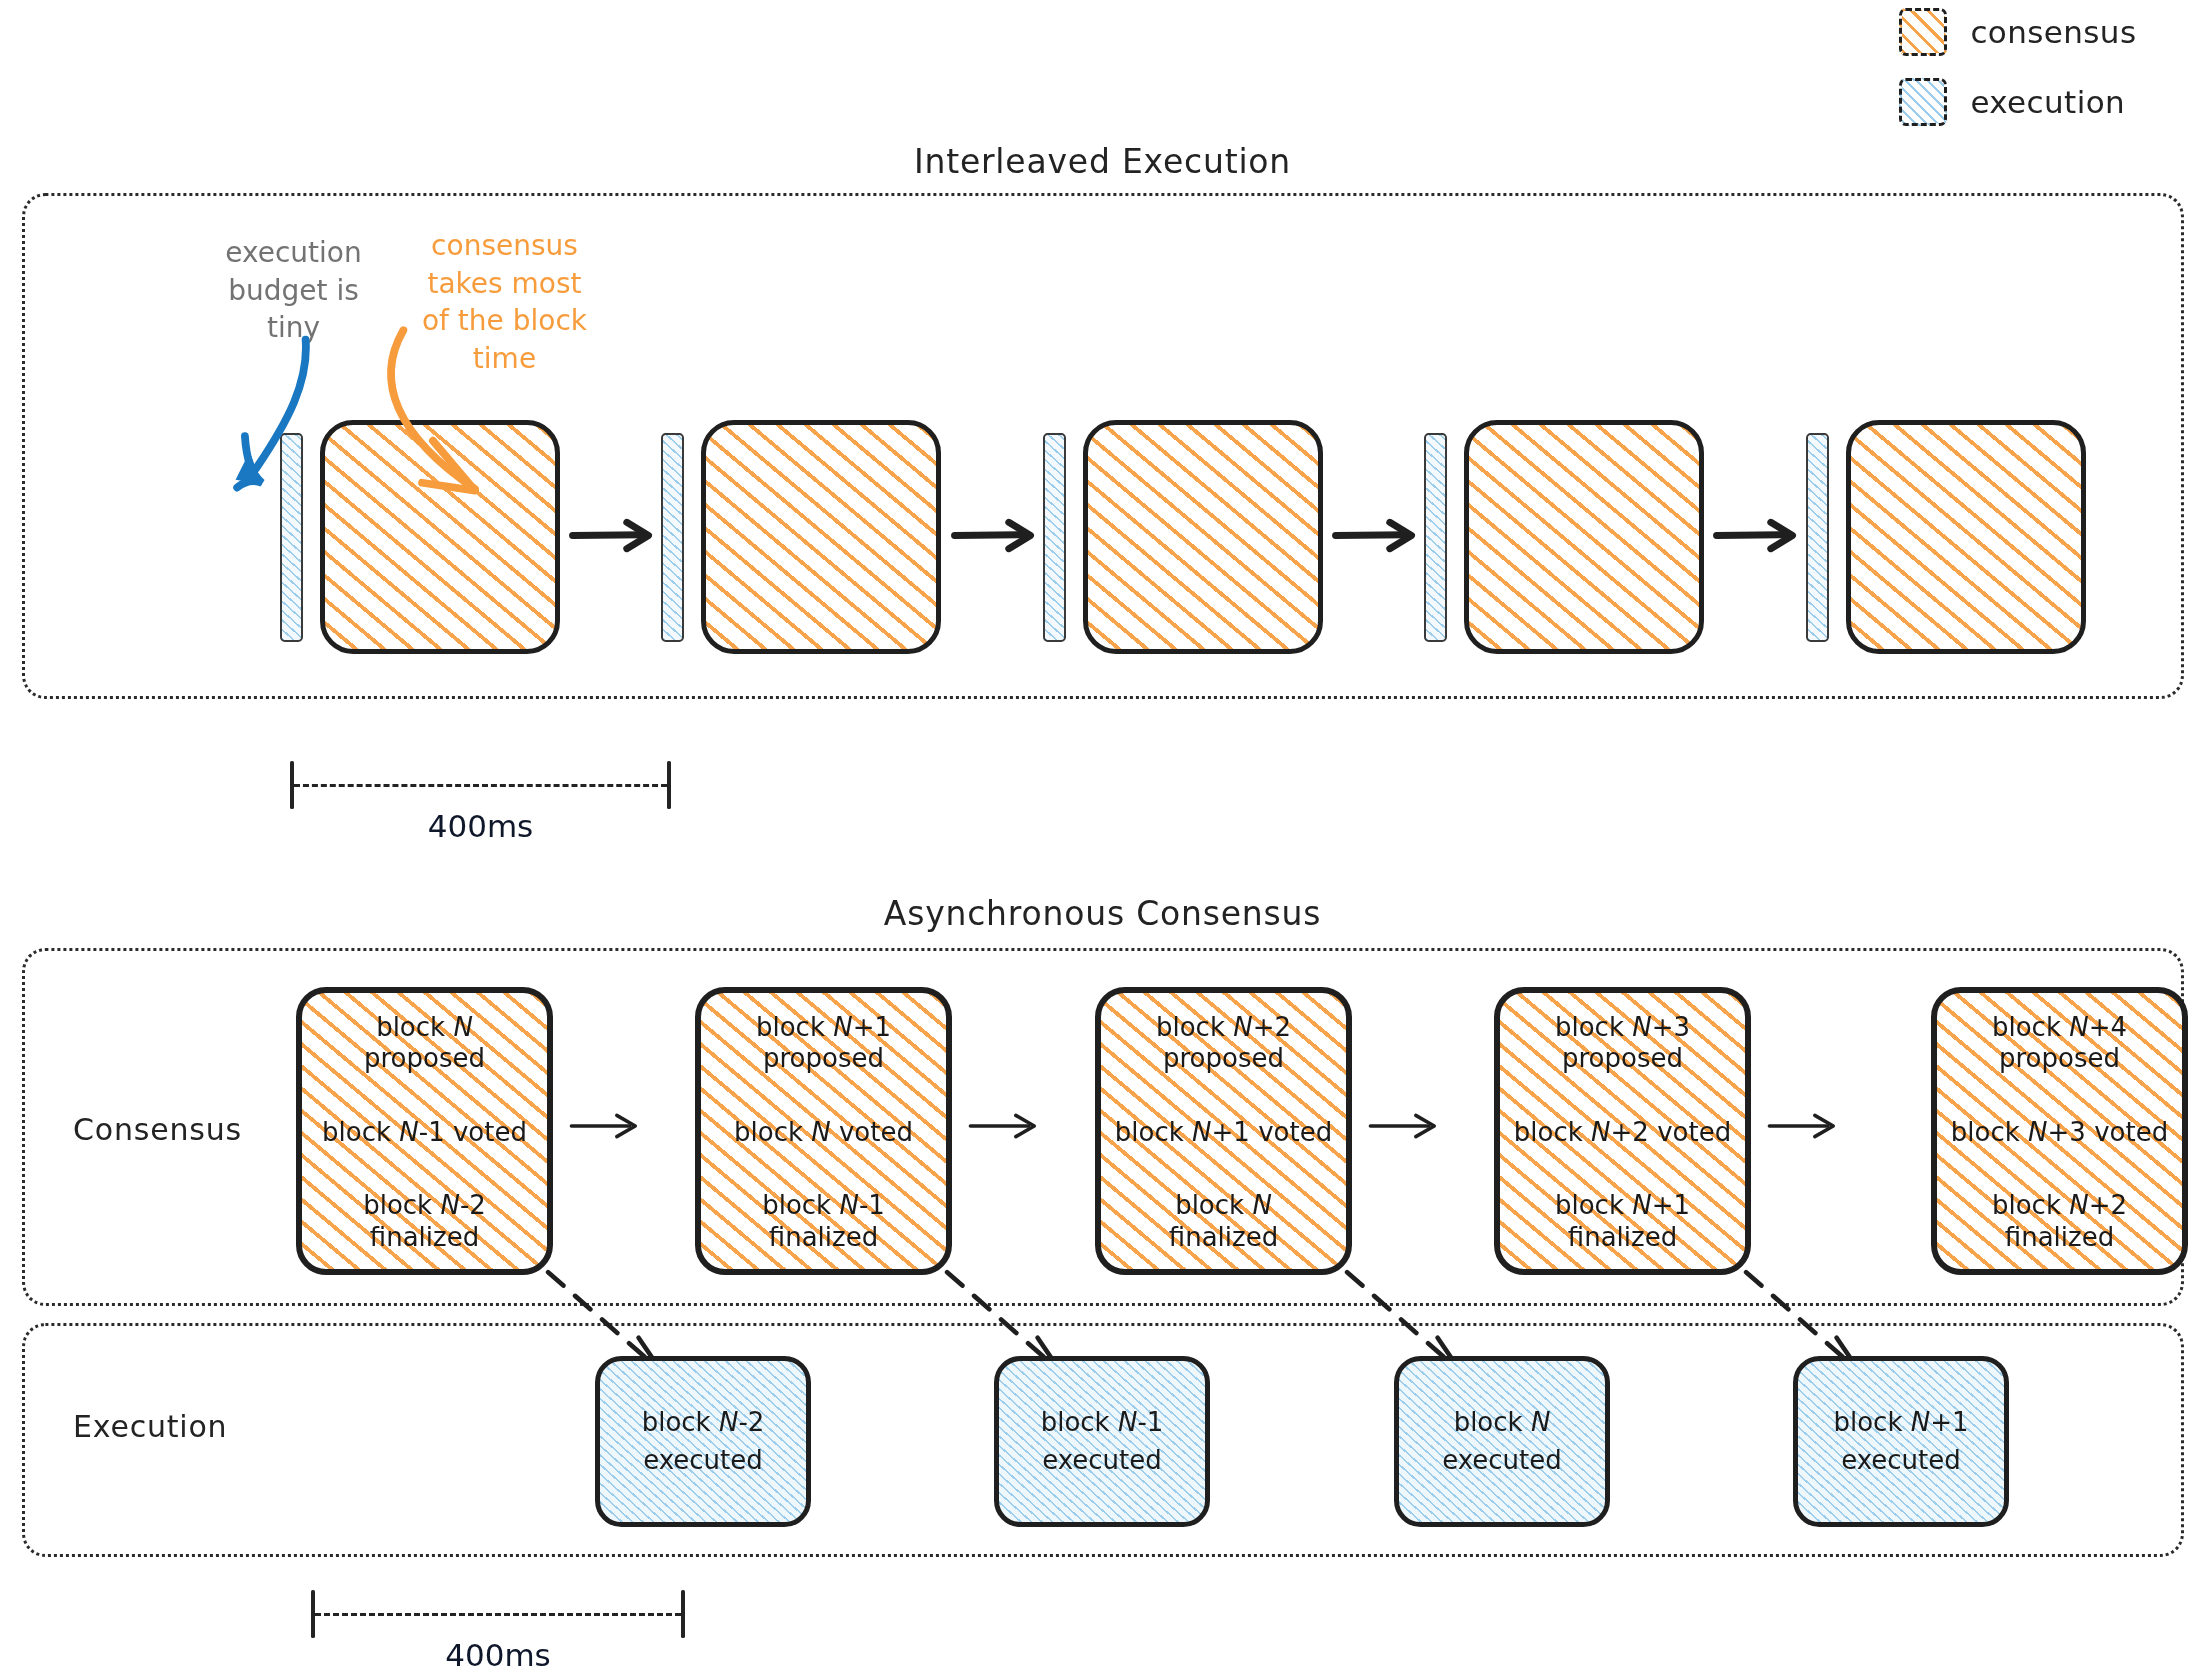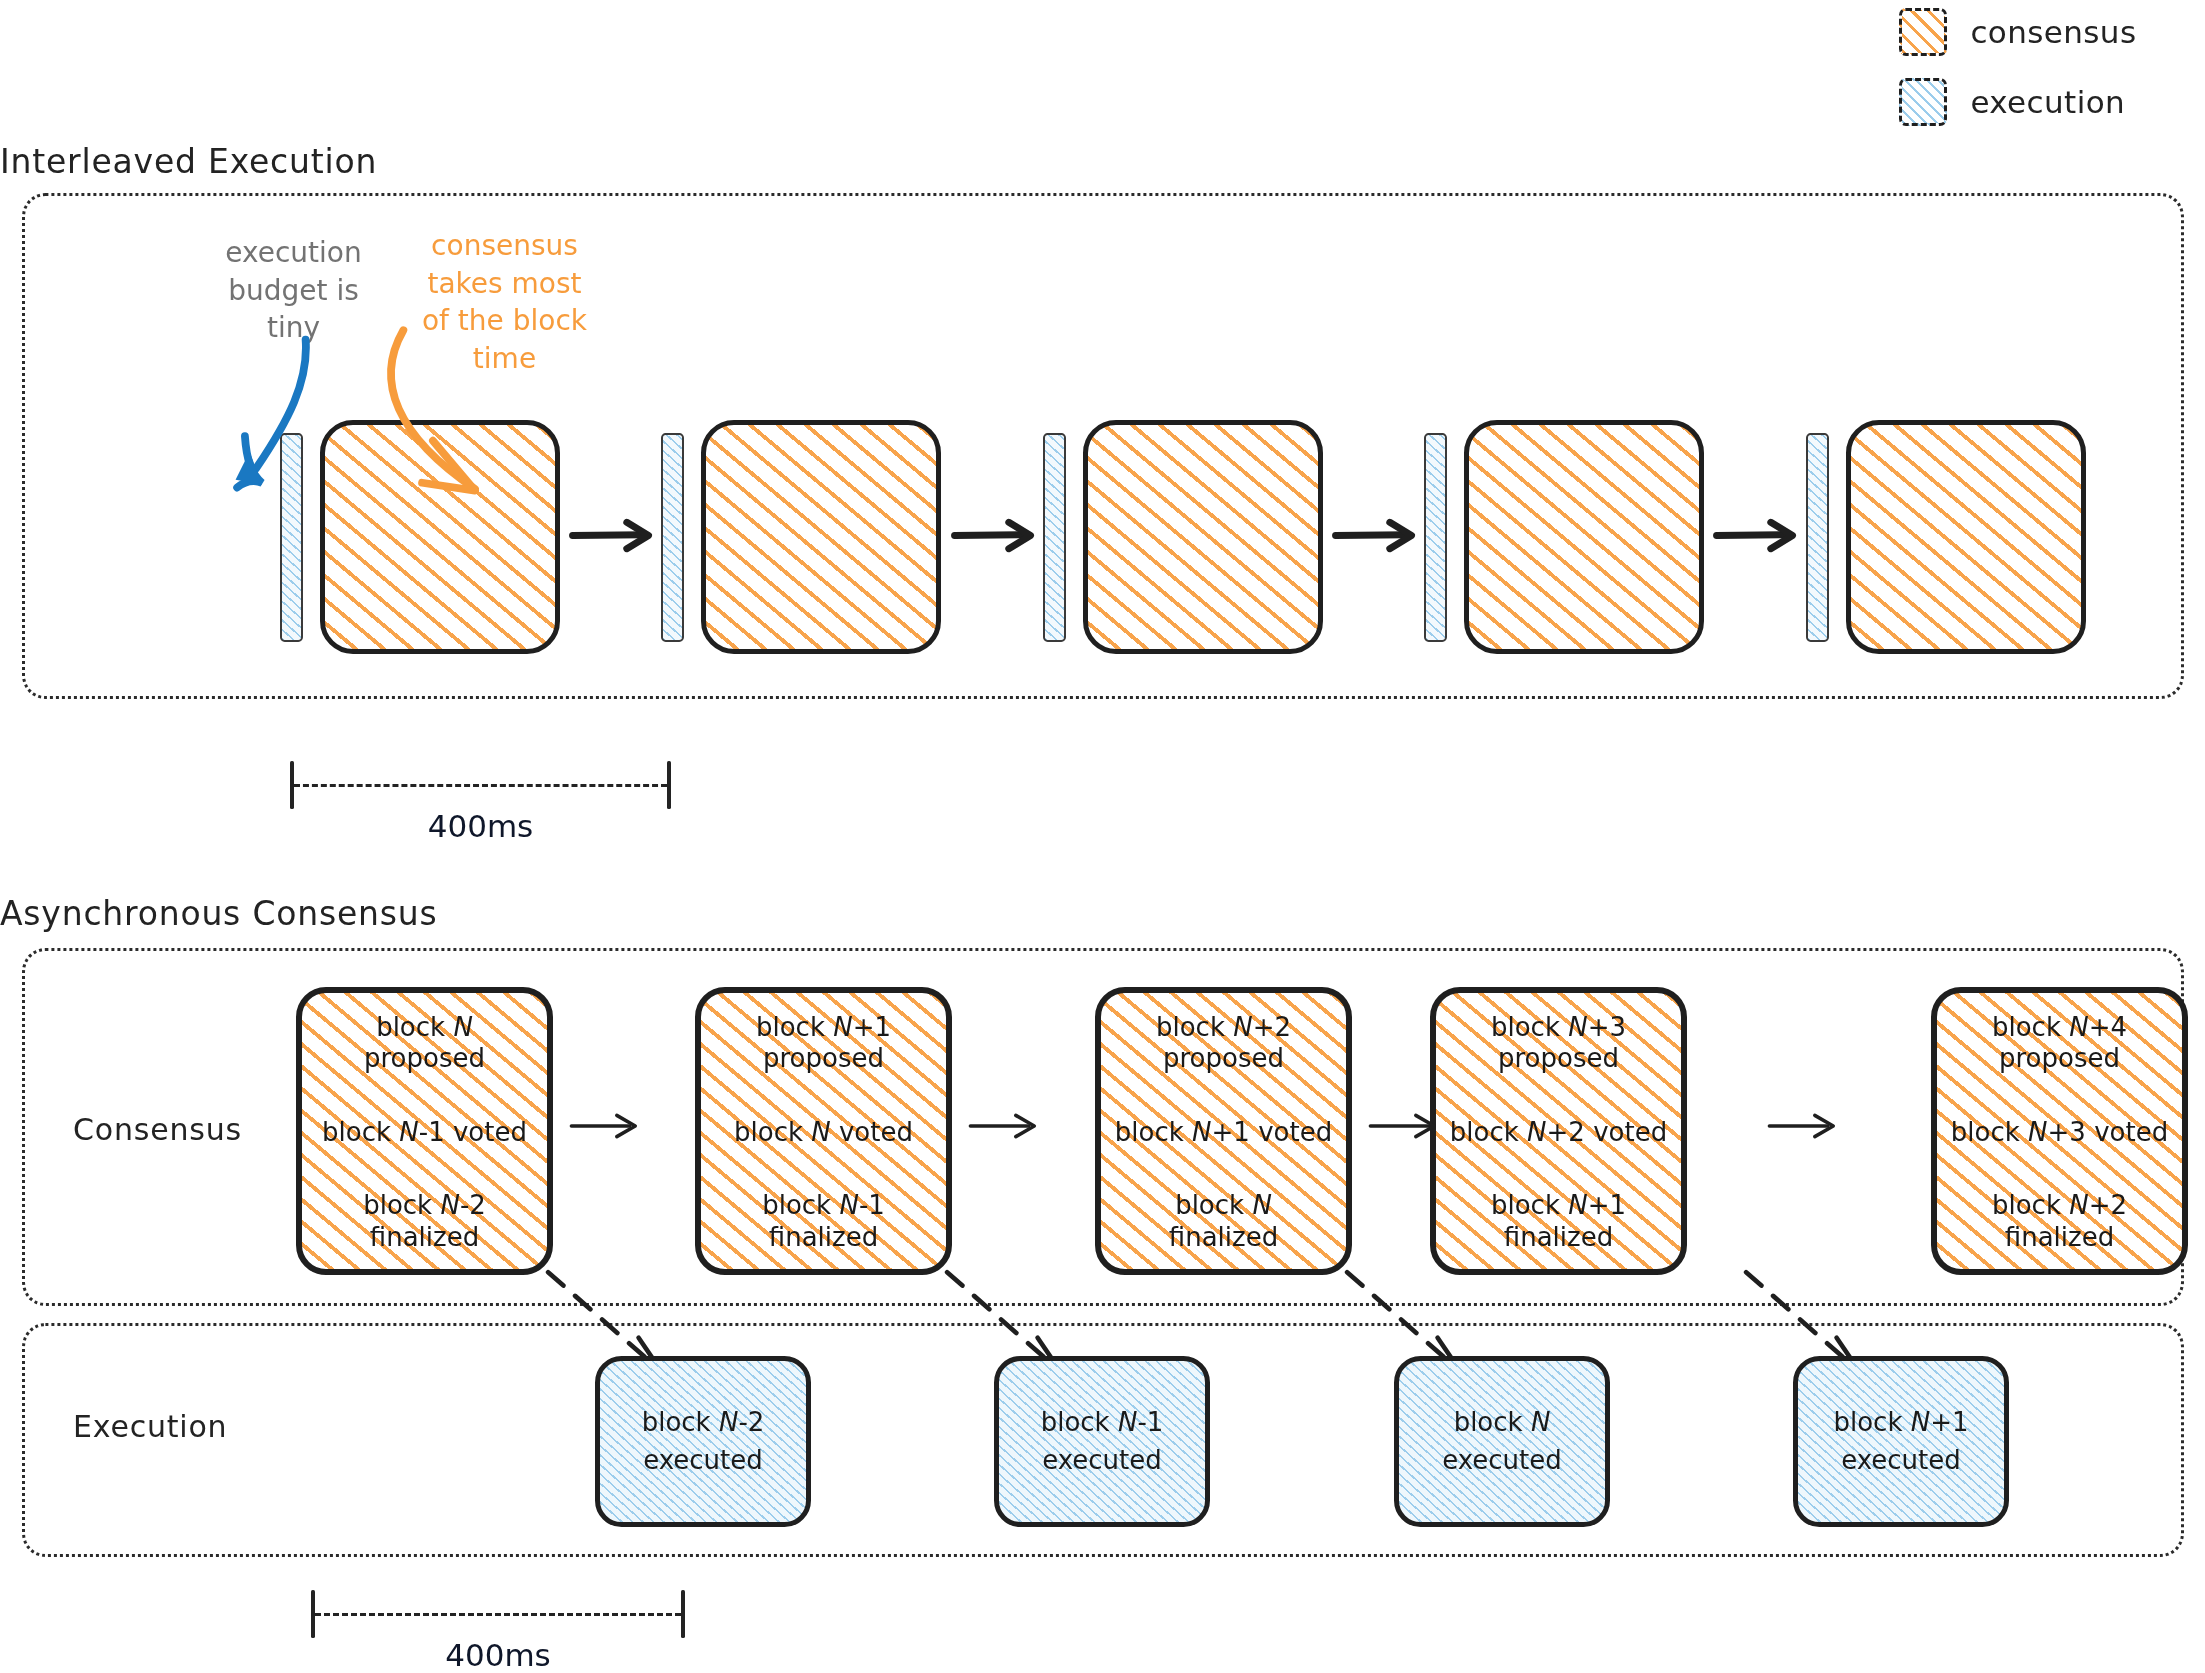--- a/index.html
+++ b/index.html
@@ -16,21 +16,21 @@
   .legend-swatch{
     width:42px;height:42px;border-radius:7px;
     border:3.1px dashed #1f1f1f;margin-right:23.4px;flex:0 0 auto;
   }
   .sw-consensus{background-image:repeating-linear-gradient(45deg,#f8a44c 0 3.1px,transparent 3.1px 11.7px);}
   .sw-execution{background-image:repeating-linear-gradient(45deg,#9ccdec 0 2.3px,transparent 2.3px 7.8px);}
   .legend-label{font-size:31px;color:#232323;letter-spacing:0.4px;}
 
   
   .section-title{
-    font-size:33px;color:#232323;text-align:left;width:100%;left:0;
+    font-size:33px;color:#232323;text-align:center;width:100%;left:0;
     letter-spacing:0.8px;
   }
   #title-interleaved{top:142px;}
   #title-async{top:894px;}
 
   
   .dotted-box{
     border:3.1px dotted #2b2b2b;border-radius:23.4px;box-sizing:border-box;
   }
   #box-interleaved{left:22px;top:193px;width:2162px;height:506px;}
@@ -198,21 +198,21 @@
   <div class="cons-card" style="left:399px;">
     <div class="cons-line">block <i>N</i>+1<br>proposed</div>
     <div class="cons-line mid">block <i>N</i> voted</div>
     <div class="cons-line">block <i>N</i>-1<br>finalized</div>
   </div>
   <div class="cons-card" style="left:799px;">
     <div class="cons-line">block <i>N</i>+2<br>proposed</div>
     <div class="cons-line mid">block <i>N</i>+1 voted</div>
     <div class="cons-line">block <i>N</i><br>finalized</div>
   </div>
-  <div class="cons-card" style="left:1134px;gap:24px;">
+  <div class="cons-card" style="left:1198px;gap:24px;">
     <div class="cons-line">block <i>N</i>+3<br>proposed</div>
     <div class="cons-line mid">block <i>N</i>+2 voted</div>
     <div class="cons-line">block <i>N</i>+1<br>finalized</div>
   </div>
   <div class="cons-card" style="left:1635px;align-items:center;">
     <div class="cons-line">block <i>N</i>+4<br>proposed</div>
     <div class="cons-line mid">block <i>N</i>+3 voted</div>
     <div class="cons-line">block <i>N</i>+2<br>finalized</div>
   </div>
 

